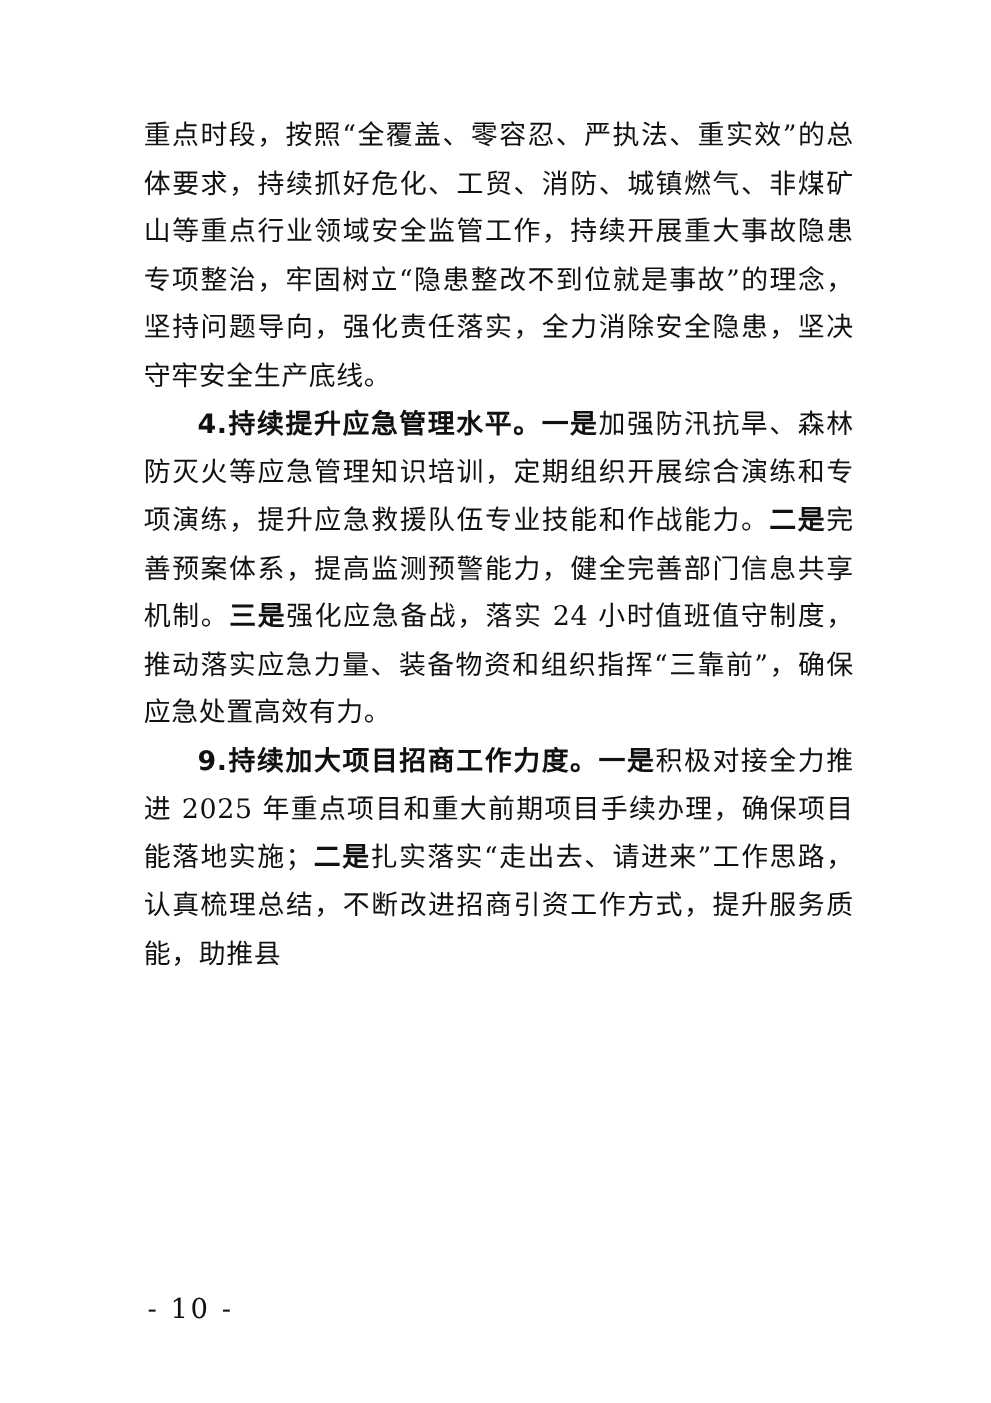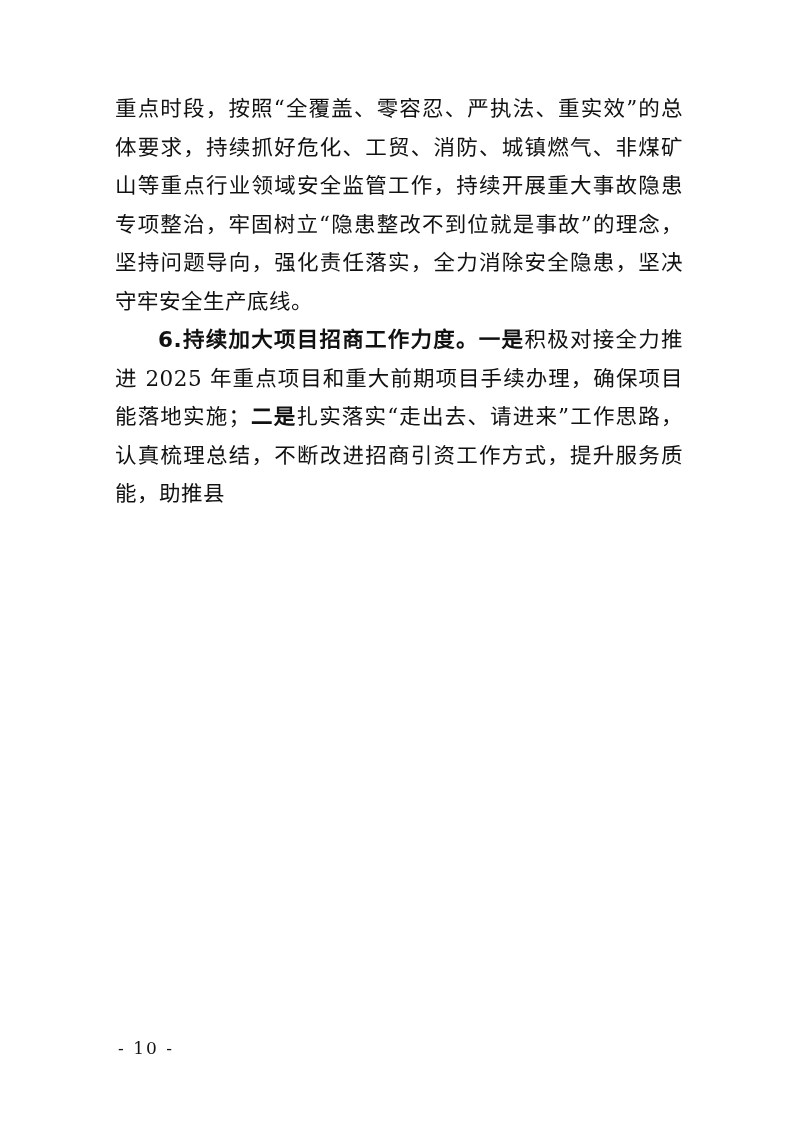--- a/index.html
+++ b/index.html
@@ -38,30 +38,31 @@
     font-weight: normal;
   }
   .run.bold {
     font-weight: 700;
     font-family: "DejaVu Sans", "Liberation Sans", sans-serif;
   }
   .page-footer {
     position: absolute;
     left: 118px;
     top: 1036px;
-    font-size: 17px;
+    font-size: 22px;
     line-height: 24px;
     letter-spacing: 2px;
     color: #111111;
     font-family: "DejaVu Serif", "Liberation Serif", serif;
   }
 </style>
 </head>
 <body>
 
 <div class="page">
   <div class="document-body">
       <p class="para"><span class="run">重点时段，按照“全覆盖、零容忍、严执法、重实效”的总体要求，持续抓好危化、工贸、消防、城镇燃气、非煤矿山等重点行业领域安全监管工作，持续开展重大事故隐患专项整治，牢固树立“隐患整改不到位就是事故”的理念，坚持问题导向，强化责任落实，全力消除安全隐患，坚决守牢安全生产底线。</span></p>
-      <p class="para indent"><span class="run bold">6.持续加大项目招商工作力度。一是</span><span class="run">积极对接全力推进 2025 年重点项目和重大前期项目手续办理，确保项目能落地实施；</span><span class="run bold">二是</span><span class="run">扎实落实“走出去、请进来”工作思路，认真梳理总结，不断改进招商引资工作方式，提升服务质能，助推县</span></p>
+      <p class="para indent"><span class="run bold">4.持续提升应急管理水平。一是</span><span class="run">加强防汛抗旱、森林防灭火等应急管理知识培训，定期组织开展综合演练和专项演练，提升应急救援队伍专业技能和作战能力。</span><span class="run bold">二是</span><span class="run">完善预案体系，提高监测预警能力，健全完善部门信息共享机制。</span><span class="run bold">三是</span><span class="run">强化应急备战，落实 24 小时值班值守制度，推动落实应急力量、装备物资和组织指挥“三靠前”，确保应急处置高效有力。</span></p>
+      <p class="para indent"><span class="run bold">9.持续加大项目招商工作力度。一是</span><span class="run">积极对接全力推进 2025 年重点项目和重大前期项目手续办理，确保项目能落地实施；</span><span class="run bold">二是</span><span class="run">扎实落实“走出去、请进来”工作思路，认真梳理总结，不断改进招商引资工作方式，提升服务质能，助推县</span></p>
     </div>
 
   <div class="page-footer">- 10 -</div>
 </div>
 
 </body></html>

